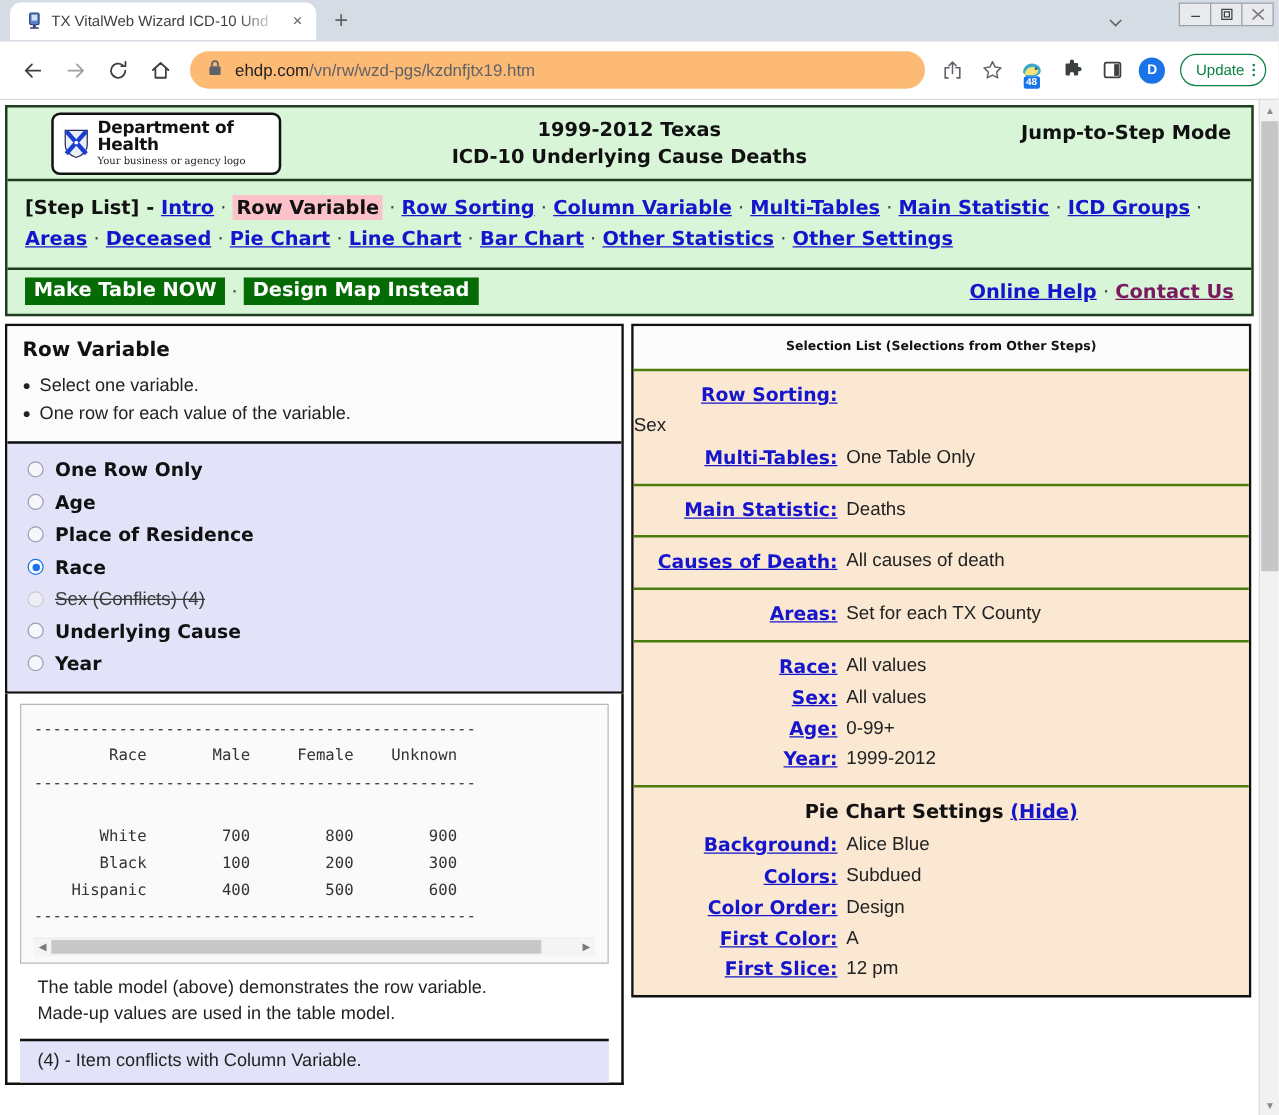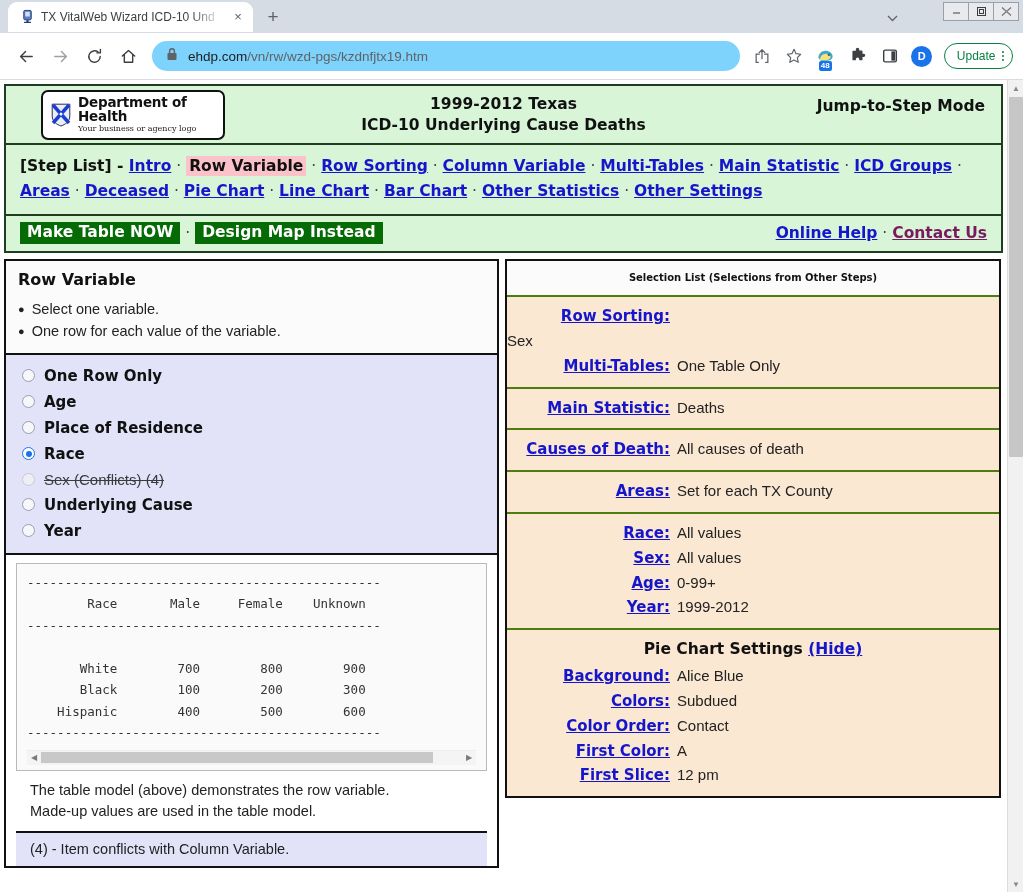--- a/index.html
+++ b/index.html
@@ -56,21 +56,21 @@
 
   .toolbar {
     height:47px; background:#ffffff; display:flex; align-items:center;
     padding:0 10px; gap:2px; border-bottom:1px solid #dadce0;
   }
   .navbtn {
     width:32px; height:32px; display:flex; align-items:center; justify-content:center;
     color:#5f6368; border-radius:50%;
   }
   .omnibox {
-    flex:1 1 auto; height:30px; background:#7dd3fc; border-radius:16px;
+    flex:1 1 auto; height:30px; background:#fdba74; border-radius:16px;
     display:flex; align-items:center; padding:0 14px; margin:0 6px;
     gap:10px; min-width:0;
   }
   .omni-url { font-size:13.5px; color:#202124; white-space:nowrap; }
   .omni-url .path { color:#5f6368; }
   .tb-icons { display:flex; align-items:center; gap:4px; }
   .tb-icon {
     width:28px; height:28px; display:flex; align-items:center; justify-content:center;
     color:#5f6368; position:relative;
   }
@@ -551,21 +551,21 @@
                   <div class="sl-row">
                     <a class="sl-label">Background:</a>
                     <span class="sl-val">Alice Blue</span>
                   </div>
                   <div class="sl-row">
                     <a class="sl-label">Colors:</a>
                     <span class="sl-val">Subdued</span>
                   </div>
                   <div class="sl-row">
                     <a class="sl-label">Color Order:</a>
-                    <span class="sl-val">Contact</span>
+                    <span class="sl-val">Design</span>
                   </div>
                   <div class="sl-row">
                     <a class="sl-label">First Color:</a>
                     <span class="sl-val">A</span>
                   </div>
                   <div class="sl-row">
                     <a class="sl-label">First Slice:</a>
                     <span class="sl-val">12 pm</span>
                   </div>
                 </div>

